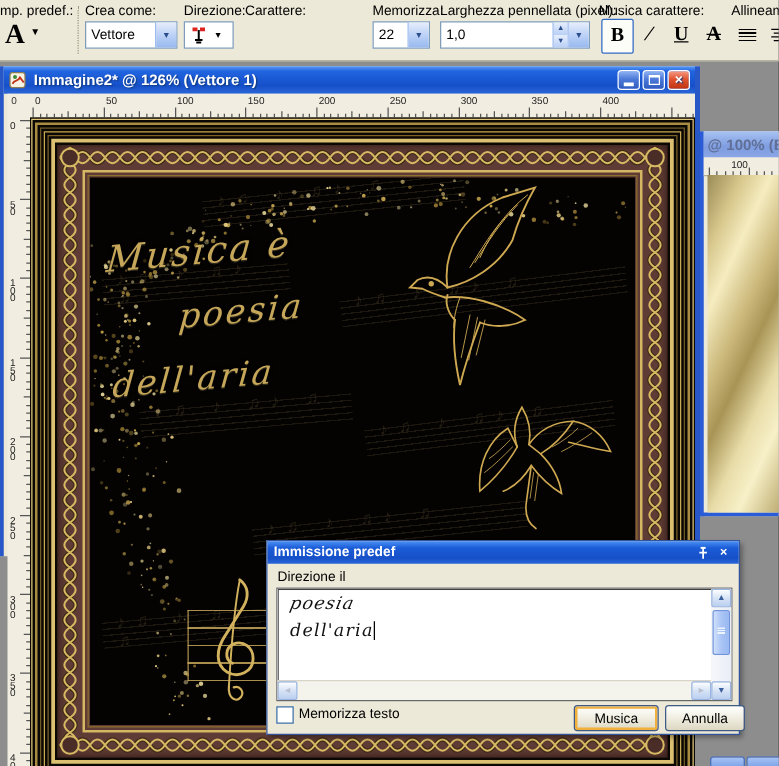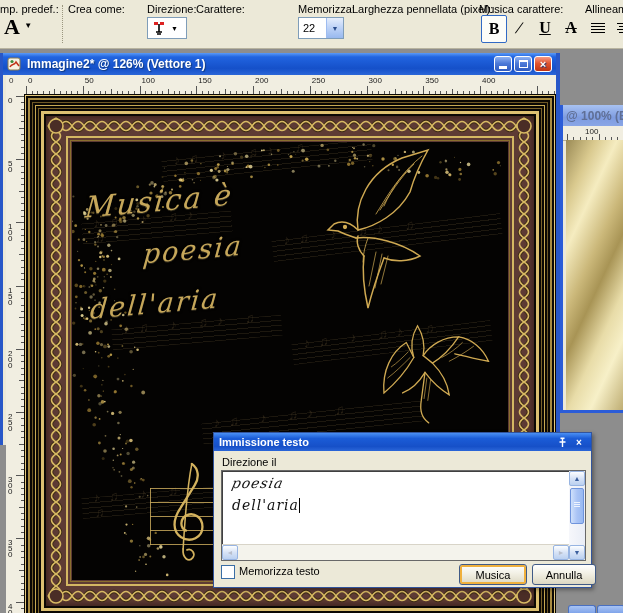--- a/index.html
+++ b/index.html
@@ -122,39 +122,51 @@
 
 <div id="toolbar" class="abs">
   <span class="tlabel" style="left:0px">mp. predef.:</span>
   <div class="abs" style="left:4px;top:14px;font-size:22px;font-weight:bold;font-family:'Liberation Serif',serif;">
     <span>A</span>
     <span style="font-size:8px;vertical-align:6px;">▼</span>
   </div>
   <div class="sep" style="left:62px"></div>
 
   <span class="tlabel" style="left:68px">Crea come:</span>
+  <div class="combo" style="left:68px;width:74px">
+    <span class="val">Vettore</span>
+    <span class="cbtn">▼</span>
+  </div>
 
   <span class="tlabel" style="left:147px">Direzione:</span>
   <div class="combo" style="left:147px;width:40px">
     <svg width="16" height="16" viewBox="0 0 16 16" style="position:static;margin-left:3px">
       <path d="M3 2 h4 v3 h-4 z M9 2 h4 v3 h-4 z" fill="#d22"></path>
       <path d="M8 4 v8 M5 12 h6 M6 14 h4" stroke="#000" stroke-width="1.6" fill="none"></path>
     </svg>
     <span style="font-size:7px;margin-left:4px;color:#000">▼</span>
   </div>
 
   <span class="tlabel" style="left:196px">Carattere:</span>
 
   <span class="tlabel" style="left:298px">Memorizza:</span>
   <div class="combo" style="left:298px;width:46px">
     <span class="val">22</span>
     <span class="cbtn">▼</span>
   </div>
 
   <span class="tlabel" style="left:352px">Larghezza pennellata (pixel):</span>
+  <div class="combo" style="left:352px;width:120px">
+    <span class="val">1,0</span>
+    <span class="spinstack">
+      <span>▲</span>
+      <span>▼</span>
+    </span>
+    <span class="cbtn">▼</span>
+  </div>
 
   <span class="tlabel" style="left:479px">Musica carattere:</span>
   <div class="stylebtn boxed" style="left:481px">
       <span>B</span>
     </div>
   <div class="stylebtn" style="left:507px;font-style:italic;transform:skewX(-12deg);">
       <span>/</span>
     </div>
   <div class="stylebtn" style="left:533px;text-decoration:underline;">
       <span>U</span>
@@ -907,21 +919,21 @@
             <path d="M21,92 C20,102 27,106 31,101 C34,97 30,91 25,93" stroke-width="1.8"></path>
           </g>
         </svg>
       </div>
     </div>
   </div>
 </div>
 
 <div id="dialog" class="abs">
   <div id="dlg-title">
-    <span>Immissione testo</span>
+    <span>Immissione predef</span>
     <span class="spacer"></span>
     <span class="dlg-ico">
       <svg width="9" height="11" viewBox="0 0 9 11" style="position:static">
         <path d="M4.5 1 v4 M1.5 5 h6 M4.5 5 v5" stroke="#fff" stroke-width="1.4" fill="none"></path>
         <rect x="2.5" y="0.5" width="4" height="1.6" fill="#fff"></rect>
       </svg>
     </span>
     <span class="dlg-ico">×</span>
   </div>
   <div style="position:absolute;left:8px;top:23px">Direzione il</div>

